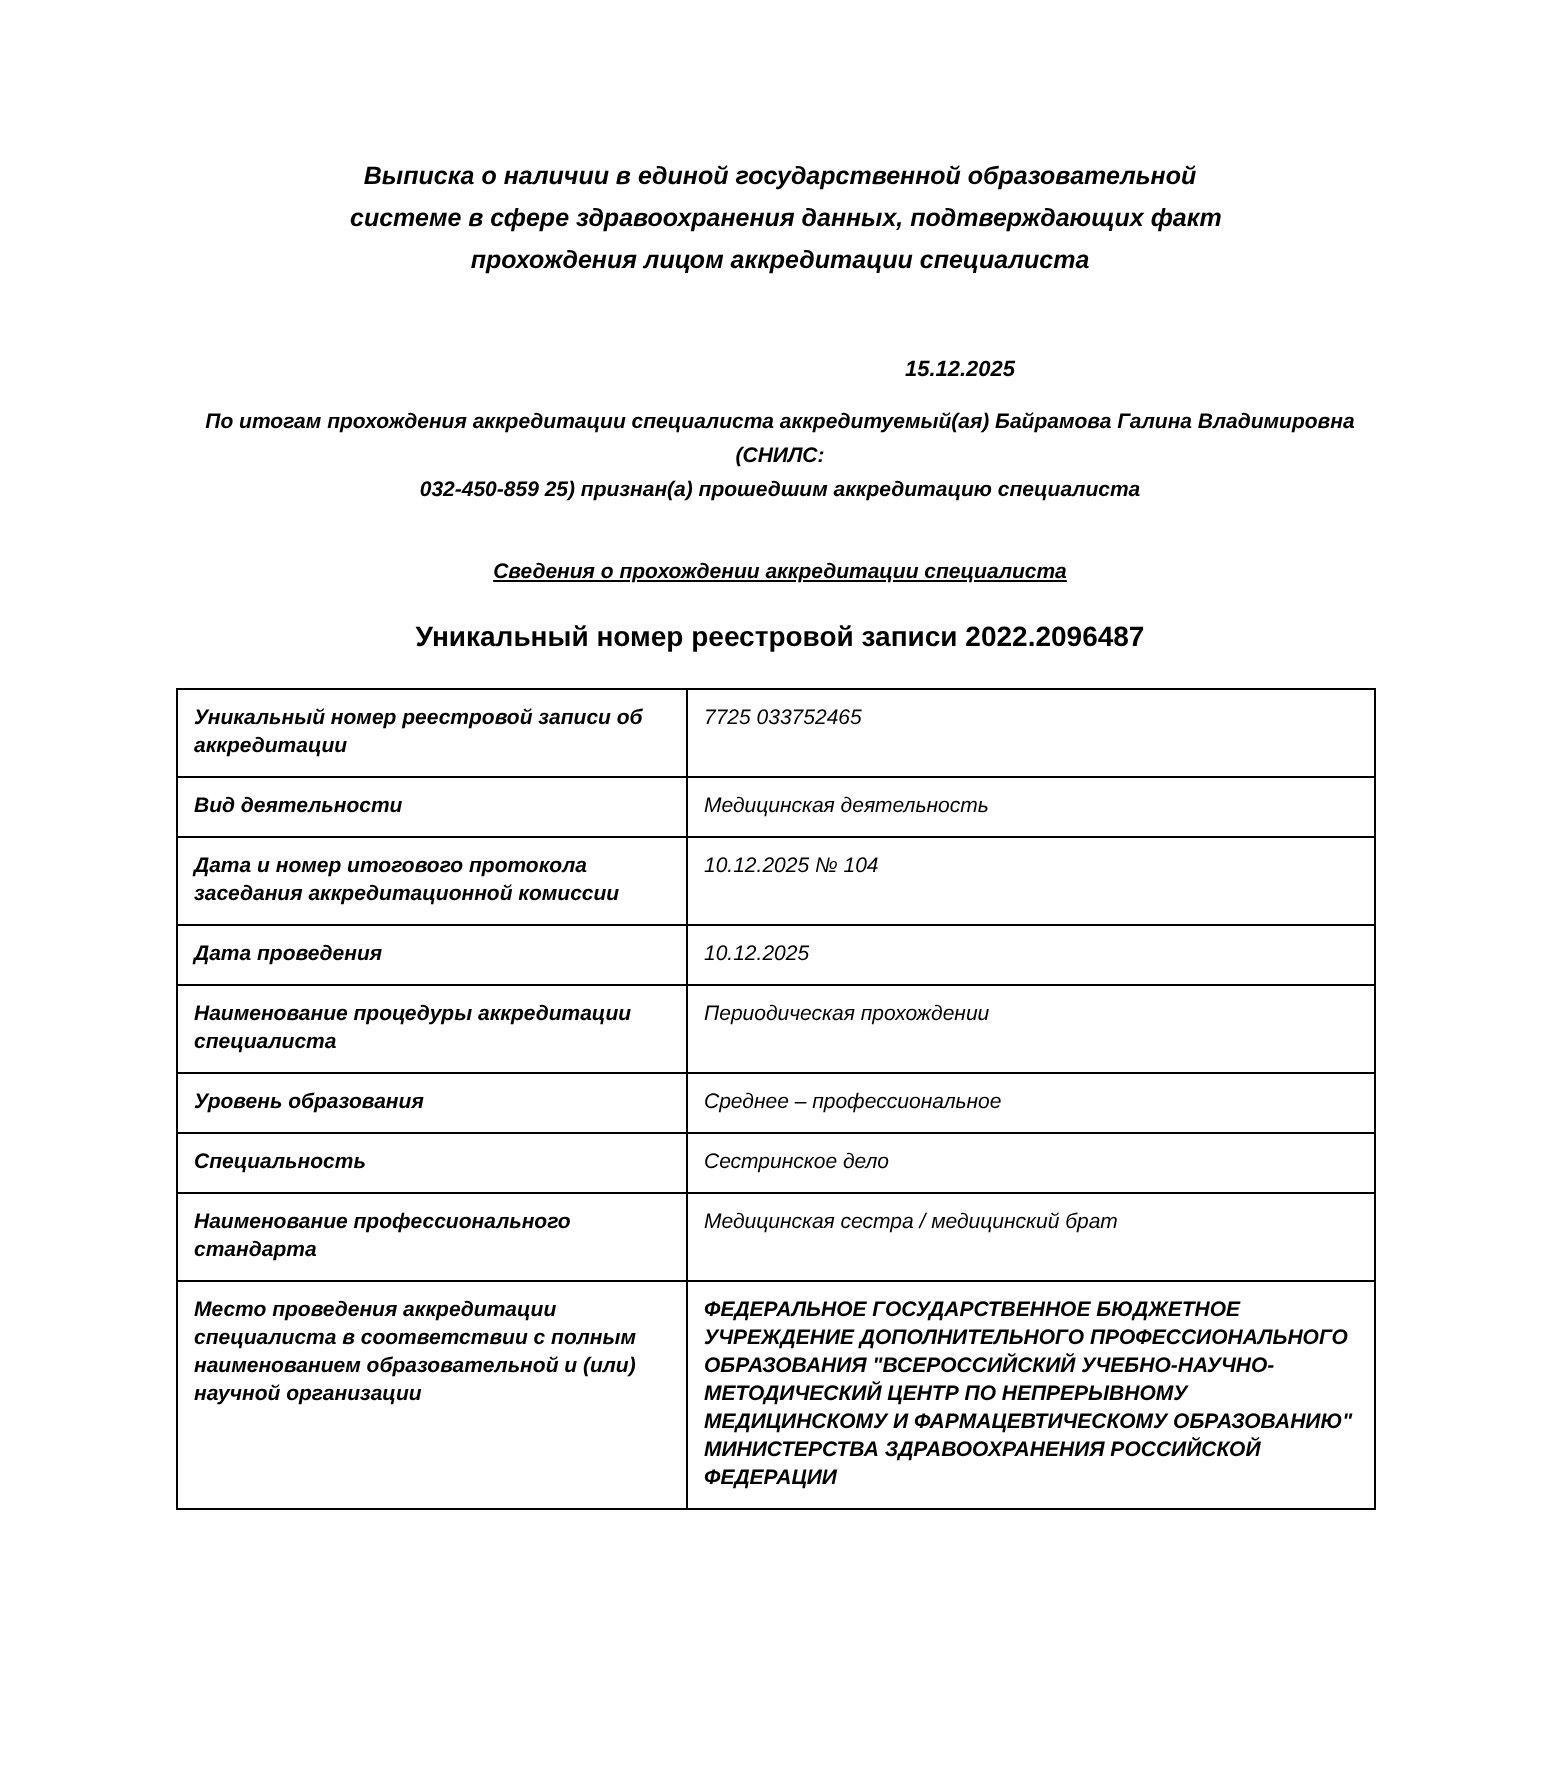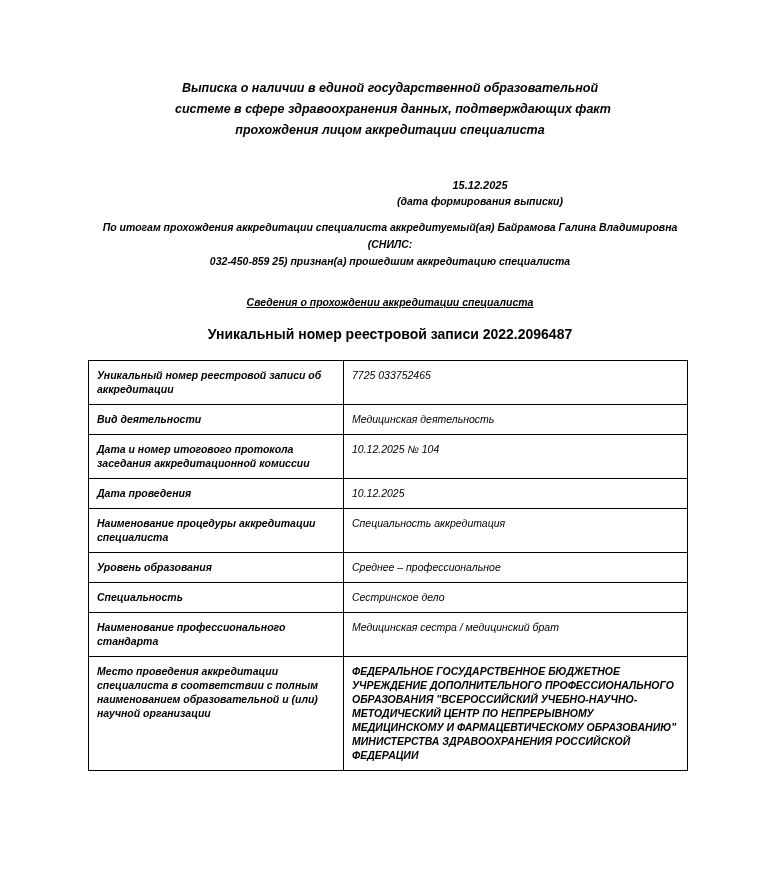--- a/index.html
+++ b/index.html
@@ -111,21 +111,20 @@
 <div class="page">
 
   <div class="doc-title">
     <div>Выписка о наличии в единой государственной образовательной</div>
     <div>системе в сфере здравоохранения данных, подтверждающих факт</div>
     <div>прохождения лицом аккредитации специалиста</div>
   </div>
 
   <div class="date-block">
     <div class="date-value">15.12.2025</div>
-    <div class="date-caption">(дата формирования выписки)</div>
   </div>
 
   <div class="summary">
     <div>По итогам прохождения аккредитации специалиста аккредитуемый(ая) Байрамова Галина Владимировна (СНИЛС:</div>
     <div>032-450-859 25) признан(а) прошедшим аккредитацию специалиста</div>
   </div>
 
   <div class="section-heading">Сведения о прохождении аккредитации специалиста</div>
 
   <div class="registry-number">Уникальный номер реестровой записи 2022.2096487</div>
@@ -143,21 +142,21 @@
       <tr>
         <td class="label">Дата и номер итогового протокола заседания аккредитационной комиссии</td>
         <td class="value plain">10.12.2025 № 104</td>
       </tr>
       <tr>
         <td class="label">Дата проведения</td>
         <td class="value plain">10.12.2025</td>
       </tr>
       <tr>
         <td class="label">Наименование процедуры аккредитации специалиста</td>
-        <td class="value plain">Специальность аккредитация</td>
+        <td class="value plain">Периодическая прохождении</td>
       </tr>
       <tr>
         <td class="label">Уровень образования</td>
         <td class="value plain">Среднее – профессиональное</td>
       </tr>
       <tr>
         <td class="label">Специальность</td>
         <td class="value plain">Сестринское дело</td>
       </tr>
       <tr>

